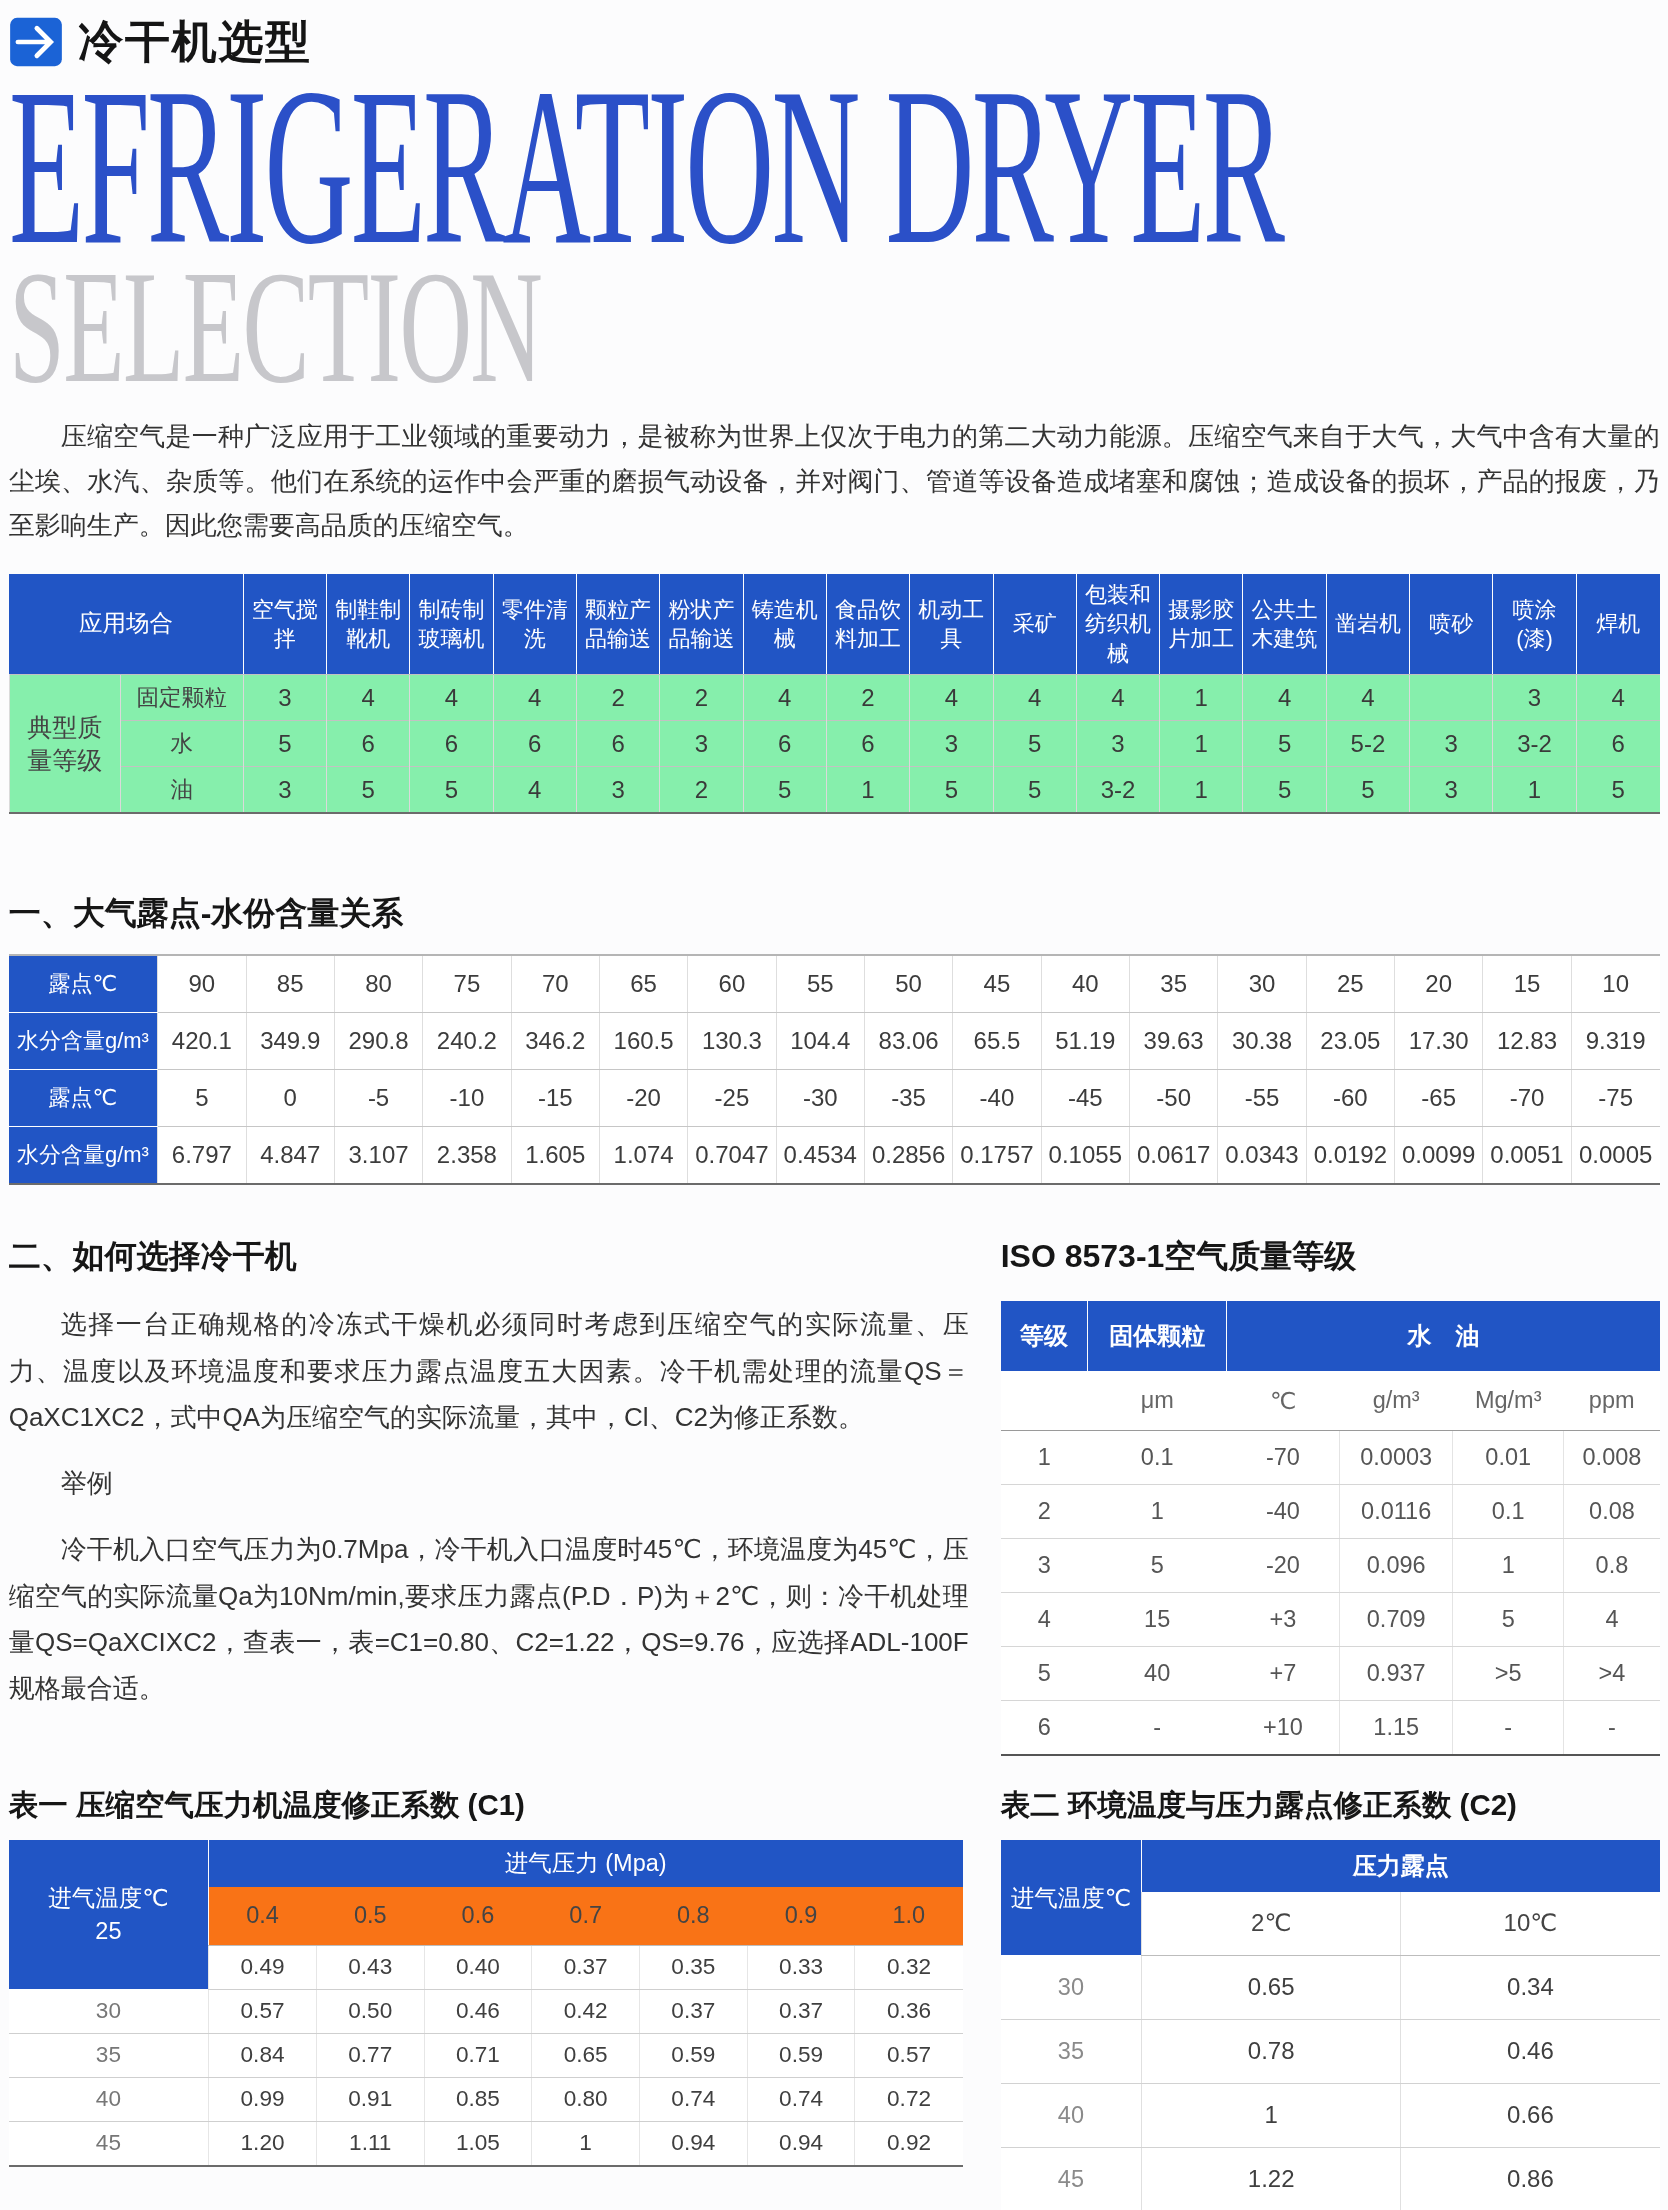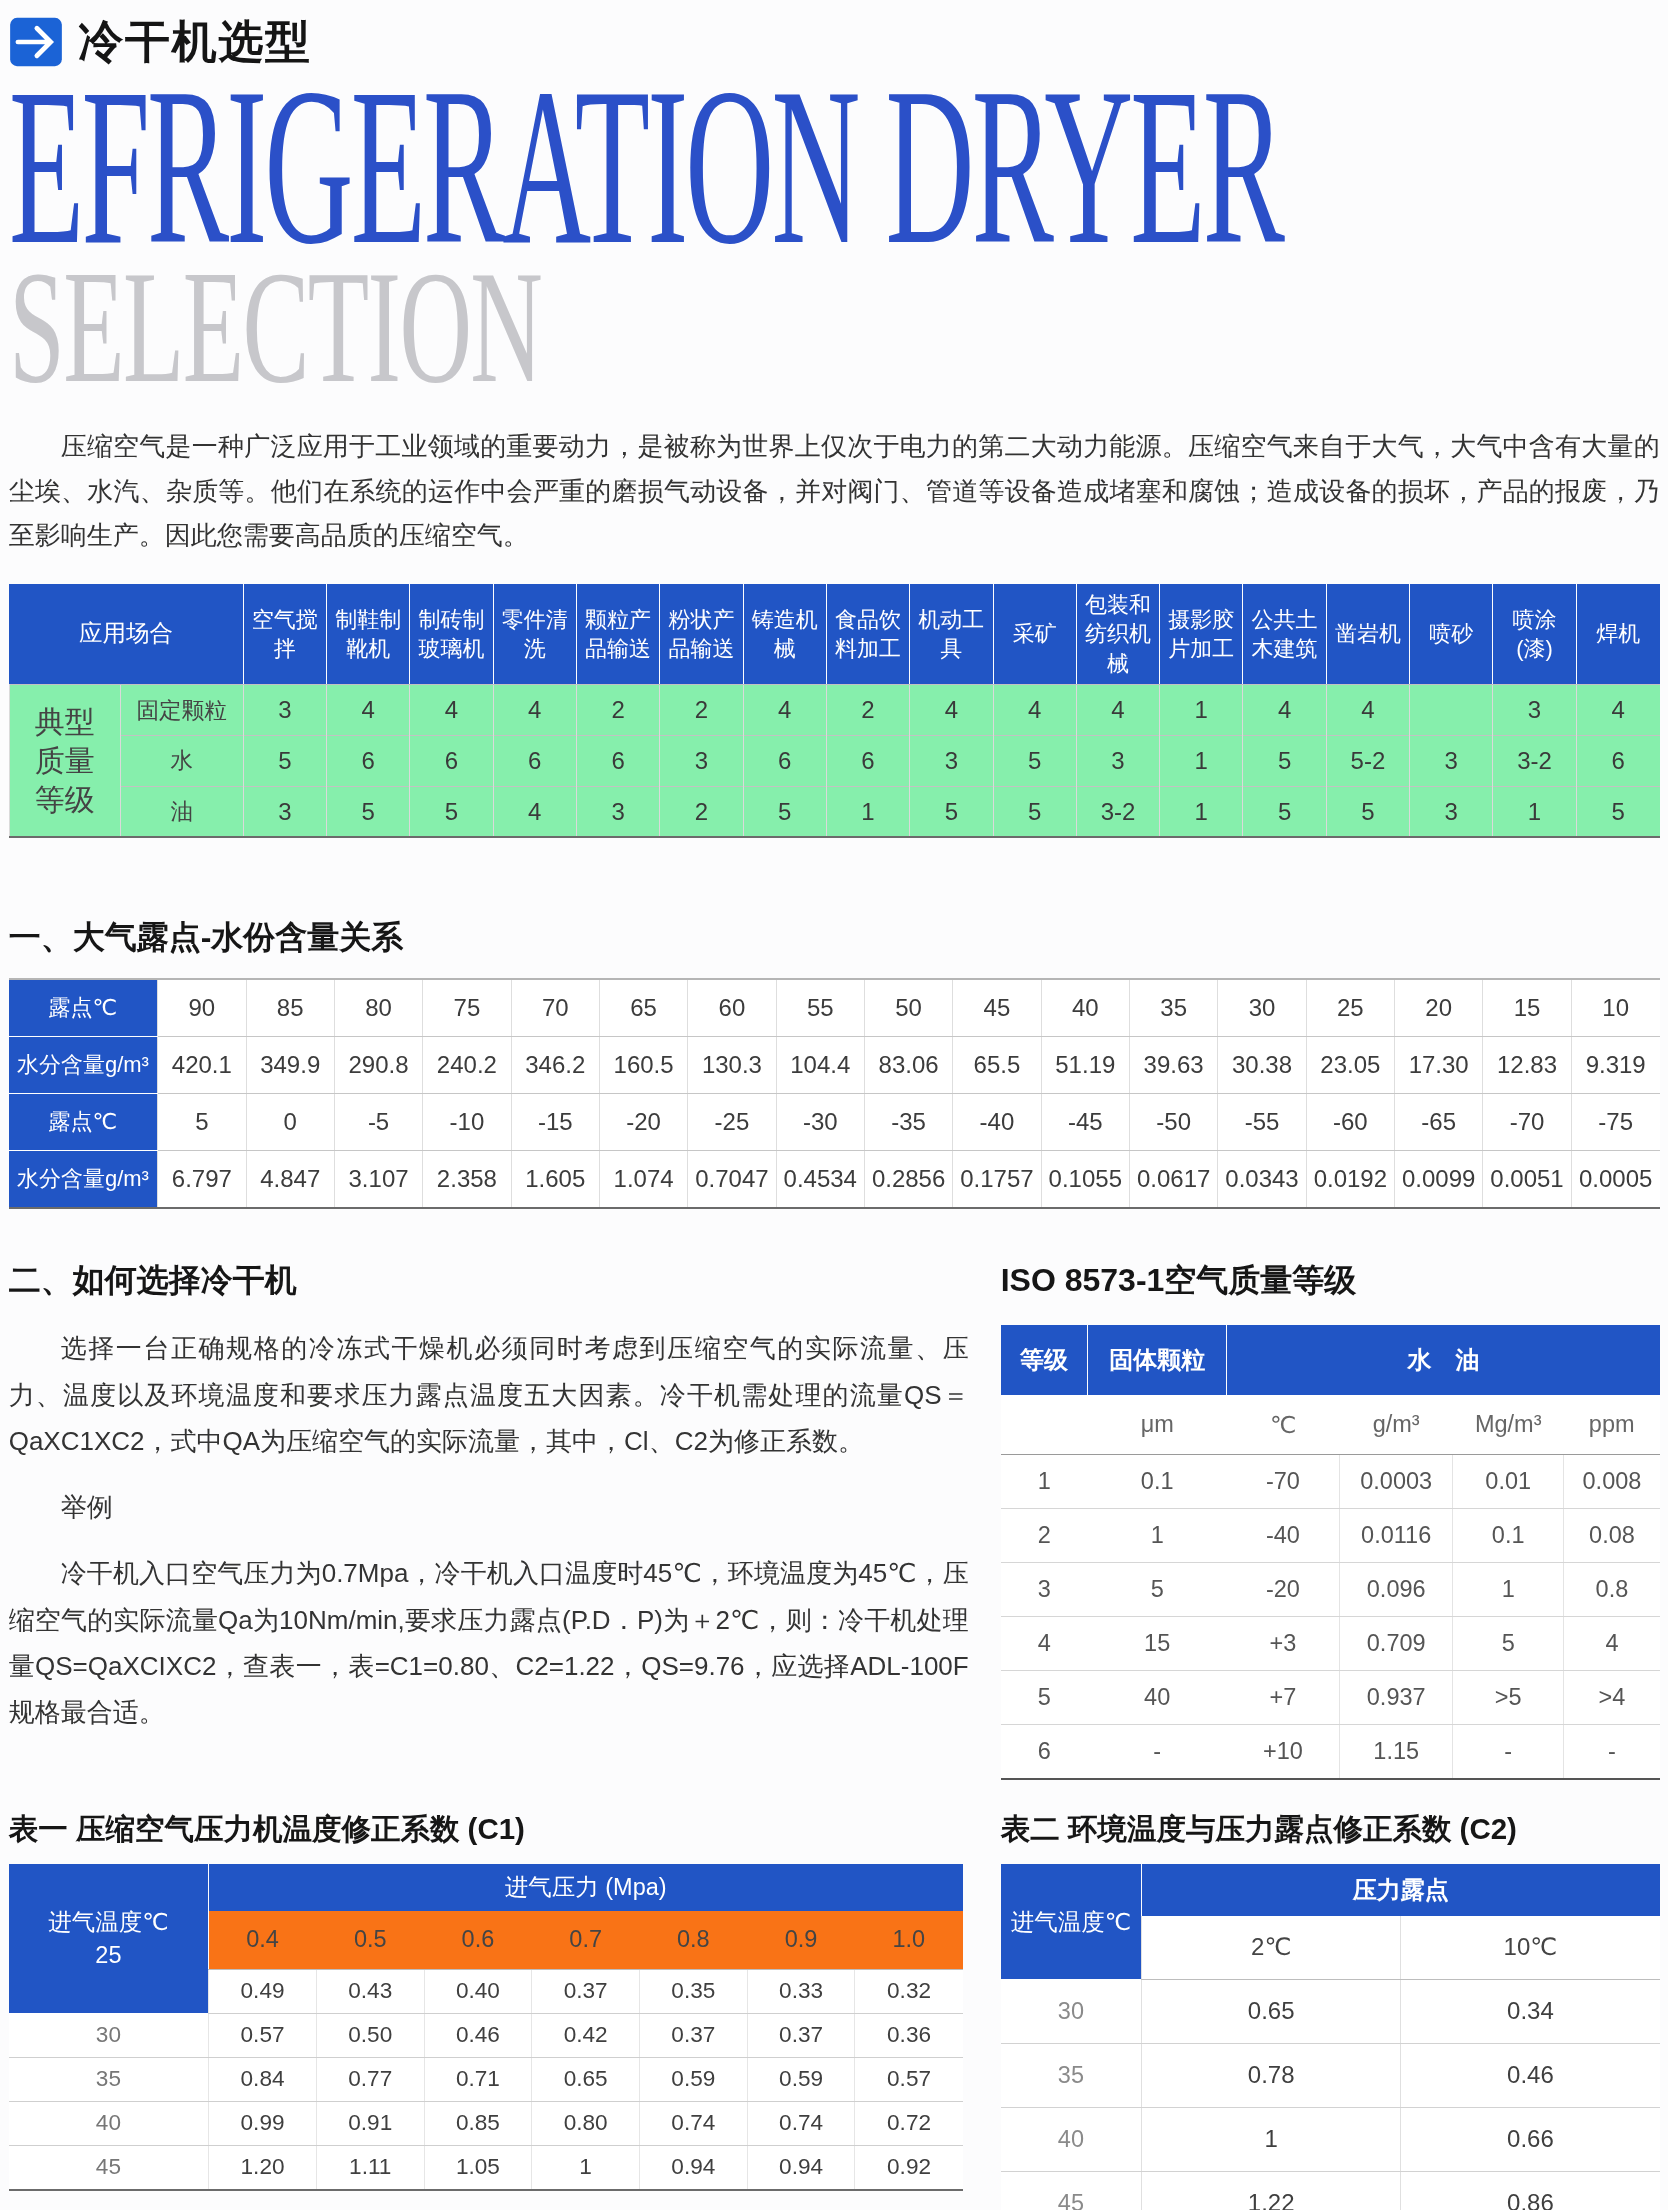--- a/index.html
+++ b/index.html
@@ -23,42 +23,42 @@
     transform:scaleX(0.55);transform-origin:left top;letter-spacing:-5.2px;
   }
   .big-title-2{height:129px;margin-top:5.2px;}
   .big-title-2 span{
     display:inline-block;font-family:"Liberation Serif","DejaVu Serif",serif;
     font-size:162px;line-height:0.82;color:#c7c7cb;white-space:nowrap;
     transform:scaleX(0.62);transform-origin:left top;letter-spacing:-2.6px;
   }
 
   
-  .intro{margin-top:34px;font-size:26px;line-height:1.72;text-align:justify;
+  .intro{margin-top:24px;font-size:26px;line-height:1.72;text-align:justify;
     color:#333;text-indent:2em;}
 
   
   table{border-collapse:collapse;table-layout:fixed;}
   th,td{text-align:center;vertical-align:middle;overflow:hidden;}
 
   
   .gb-heading{margin-top:37px;font-size:29px;font-weight:bold;color:#181818;}
   .gb-table{width:1651px;margin-top:12px;border-bottom:2.6px solid #6b6b6b;}
   .gb-table thead th{
     background:#2155c5;color:#fff;font-size:22px;font-weight:500;
     height:97px;line-height:1.35;padding:1.7px 3.5px;
     border-left:0.9px dashed rgba(255,255,255,.45);
   }
   .gb-table thead th:first-child{border-left:none;font-size:23.5px;}
   .gb-table tbody th,.gb-table tbody td{
     height:43px;font-size:24px;color:#3a3a3a;background:#86efac;
     border-top:0.9px solid #c2c2c2;border-left:0.9px solid #dadada;
   }
   .gb-table tbody th{font-weight:normal;font-size:22.6px;color:#444;}
-  .gb-table tbody th.group-label{font-size:30px;line-height:1.3;padding:17px 12px;}
+  .gb-table tbody th.group-label{font-size:25px;line-height:1.3;padding:17px 12px;}
 
   
   .sec-heading{font-size:32px;font-weight:bold;color:#161616;}
   .sec1-heading{margin-top:78px;}
 
   
   .dew-table{width:1651px;margin-top:17.4px;border-top:2.6px solid #b5b5b5;border-bottom:2.6px solid #6b6b6b;}
   .dew-table th{
     background:#2155c5;color:#fff;font-size:22px;font-weight:500;
     border-bottom:0.9px solid rgba(255,255,255,.85);text-align:center;

